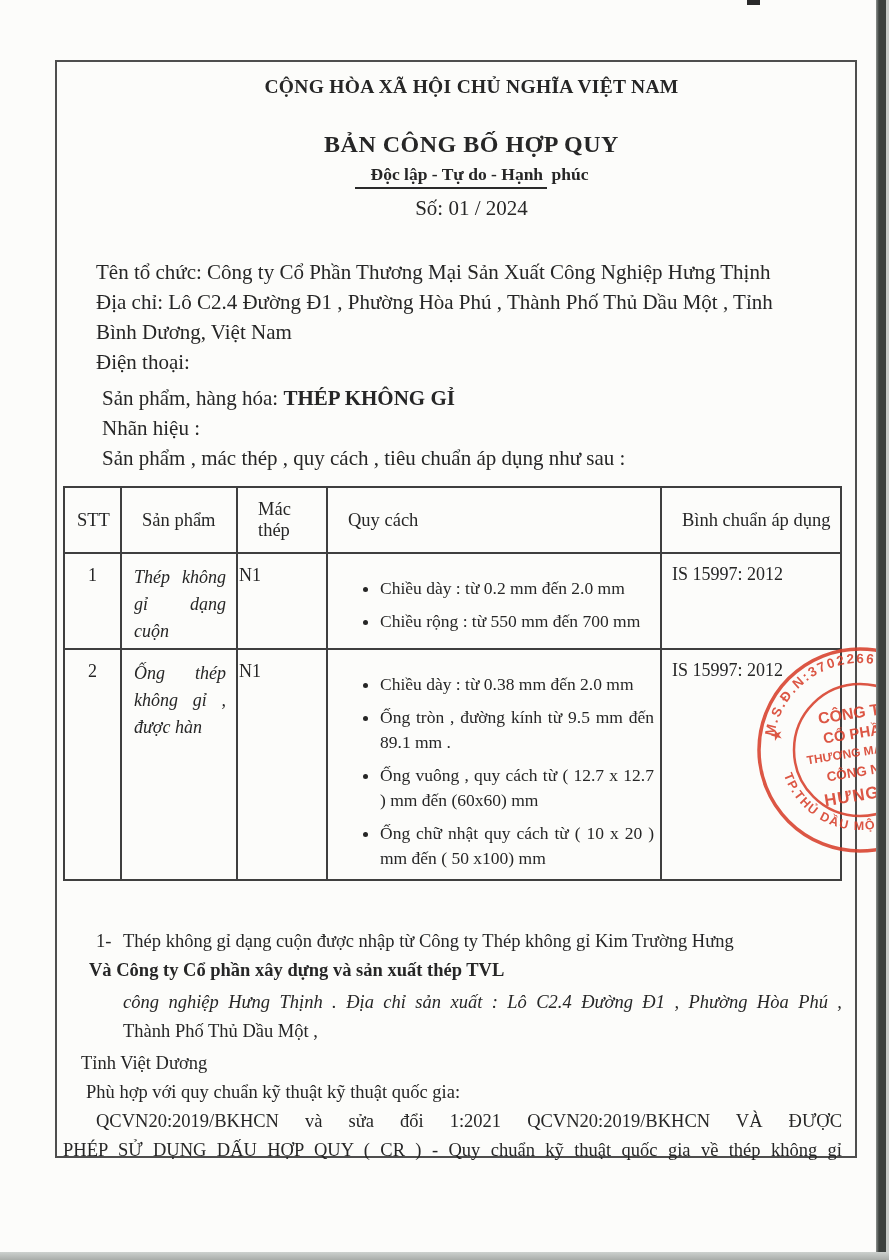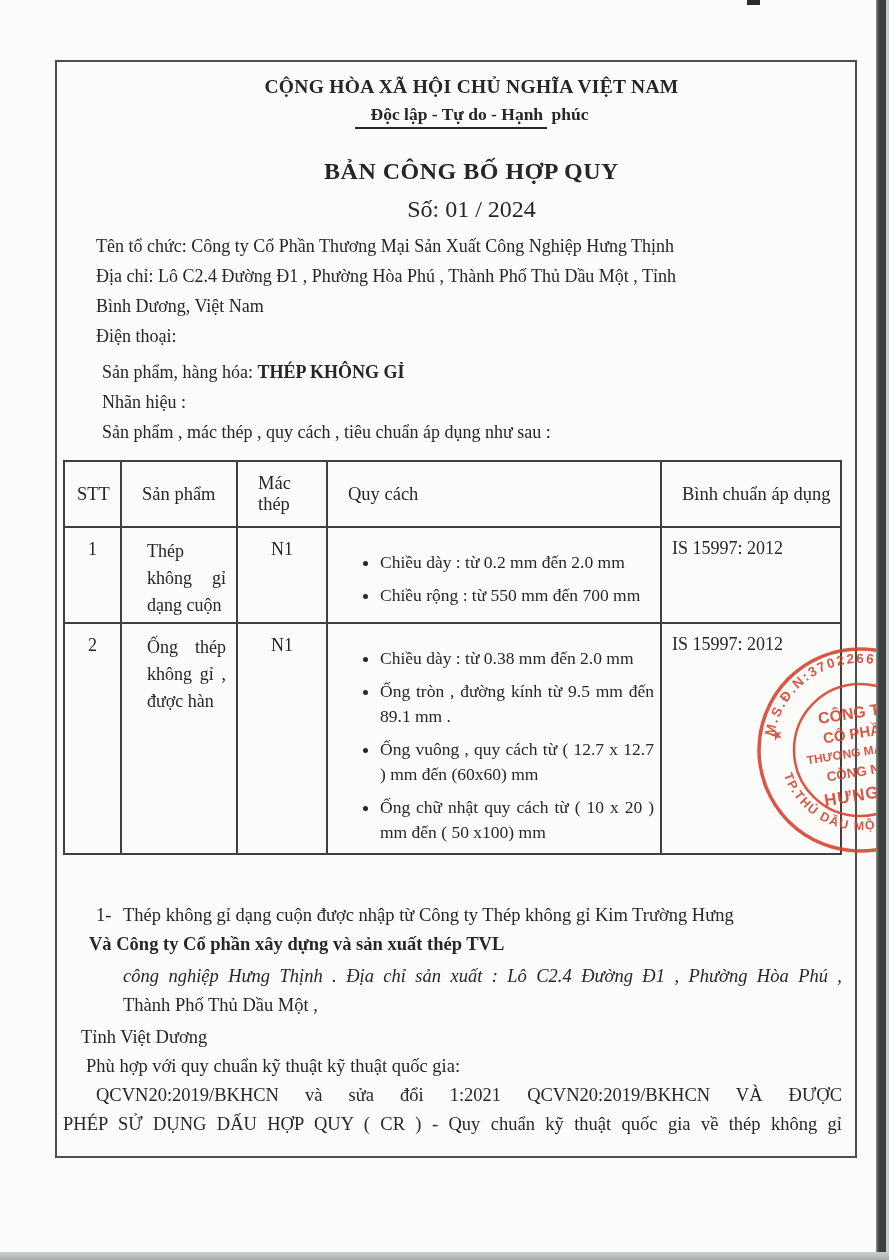--- a/index.html
+++ b/index.html
@@ -20,42 +20,42 @@
   .frame {
     position:absolute; left:55px; top:60px; width:802px; height:1098px;
     border:2px solid #4e4e4e; box-sizing:border-box;
     padding:12px 8px 0 39px;
   }
   .center { text-align:center; }
   .nat-header { font-size:19.5px; font-weight:bold; letter-spacing:.3px; margin-top:2px; }
   .motto { font-size:17.5px; font-weight:bold; margin-top:6px; }
   .motto .u { border-bottom:2px solid #2a2a2a; padding:0 4px 3px 16px; }
   .doc-title { font-size:24px; font-weight:bold; letter-spacing:.5px; margin-top:33px; }
-  .doc-number { font-size:24px; margin-top:11px; }
-
-  .info { margin-top:8px; font-size:18px; line-height:30px; }
+  .doc-number { font-size:21px; margin-top:11px; }
+
+  .info { margin-top:36px; font-size:21px; line-height:30px; }
   .info .line { }
   .indent6 { padding-left:6px; }
   .gap-top { margin-top:6px; }
   .bold { font-weight:bold; }
 
   table.spec {
     border-collapse:collapse; table-layout:fixed;
     width:777px; margin-left:-33px; margin-top:13px;
     font-size:18px;
   }
   table.spec col.c1{width:57px;} table.spec col.c2{width:116px;}
   table.spec col.c3{width:90px;} table.spec col.c4{width:334px;}
   table.spec col.c5{width:180px;}
   table.spec th, table.spec td { border:2px solid #3f3f3f; vertical-align:top; font-weight:normal; }
   table.spec thead th { height:40px; vertical-align:middle; text-align:left; padding:0 0 0 20px; font-size:18.5px; }
   table.spec thead th.cstt { text-align:center; padding:12px; }
   td.stt-cell { text-align:center; padding-top:11px; }
-  td.prod-cell { padding:10px 10px 0 25px; text-align:justify; line-height:27px; }
-  td.grade-cell { text-align:center; padding-top:11px; }
+  td.prod-cell { padding:10px 10px 0 12px; text-align:justify; line-height:27px;font-style:italic; }
+  td.grade-cell { padding-top:11px; }
   td.spec-cell { padding:2px 6px 0 10px; }
   td.std-cell { padding:10px 4px 0 10px; }
   .spec-cell ul { margin:20px 0 4px; padding-left:42px; }
   .spec-cell li { margin:0 0 8px; line-height:25px; text-align:justify; font-size:17.5px; }
   tr.r1 { height:96px; } tr.r2 { height:231px; }
 
   .notes { margin-left:-33px; width:779px; margin-top:46px; font-size:18.5px; line-height:29px; }
   .notes .num { display:inline-block; min-width:27px; }
   .n1l1 { padding-left:33px; }
   .n1l2 { padding-left:26px;font-weight:bold; }
@@ -75,26 +75,26 @@
 </style>
 </head>
 <body>
 
 <div class="page">
 
   <div class="frame">
 
     <div class="center nat-header">CỘNG HÒA XÃ HỘI CHỦ NGHĨA VIỆT NAM</div>
 
+    <div class="center doc-title">BẢN CÔNG BỐ HỢP QUY</div>
+
     <div class="center motto">
       <span class="u">Độc lập - Tự do - Hạnh</span>
       <span>phúc</span>
     </div>
-
-    <div class="center doc-title">BẢN CÔNG BỐ HỢP QUY</div>
     <div class="center doc-number">Số: 01 / 2024</div>
 
     <div class="info">
       <div class="line">Tên tổ chức: Công ty Cổ Phần Thương Mại Sản Xuất Công Nghiệp Hưng Thịnh</div>
       <div class="line">Địa chỉ: Lô C2.4 Đường Đ1 , Phường Hòa Phú , Thành Phố Thủ Dầu Một , Tỉnh</div>
       <div class="line">Bình Dương, Việt Nam</div>
       <div class="line">Điện thoại:</div>
       <div class="line indent6 gap-top">
         <span>Sản phẩm, hàng hóa: </span><span class="bold">THÉP KHÔNG GỈ</span>
       </div>

